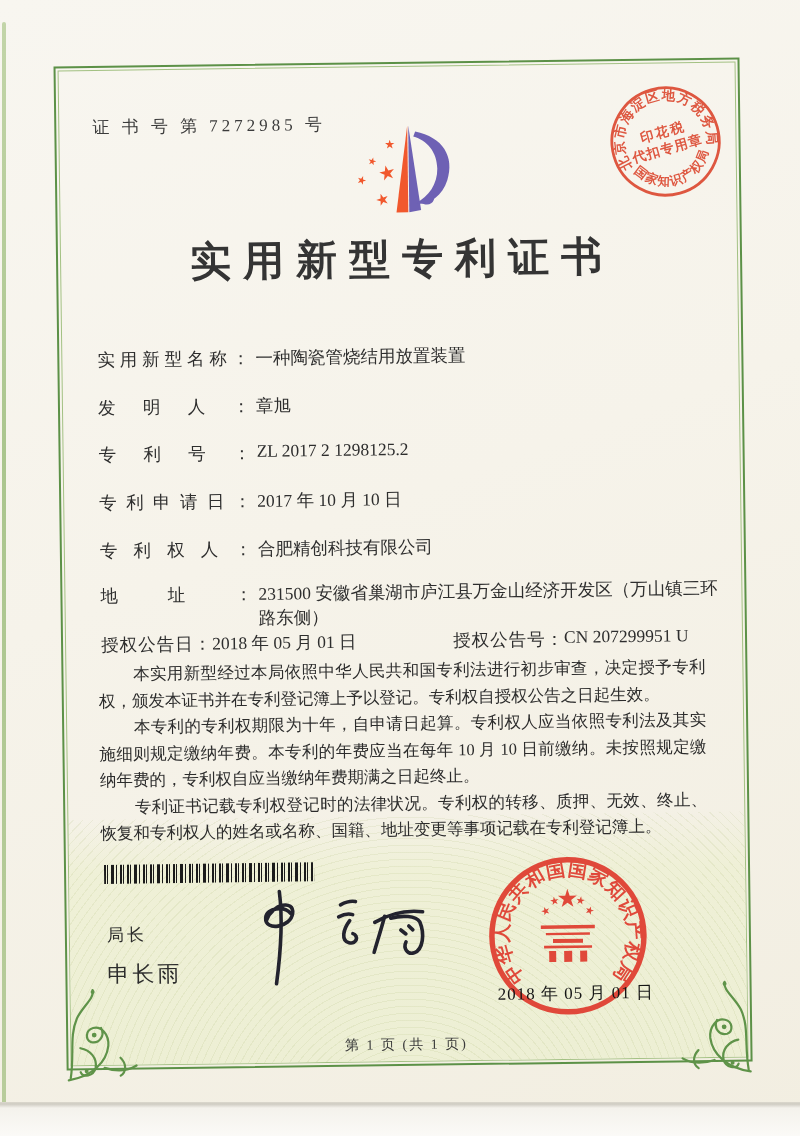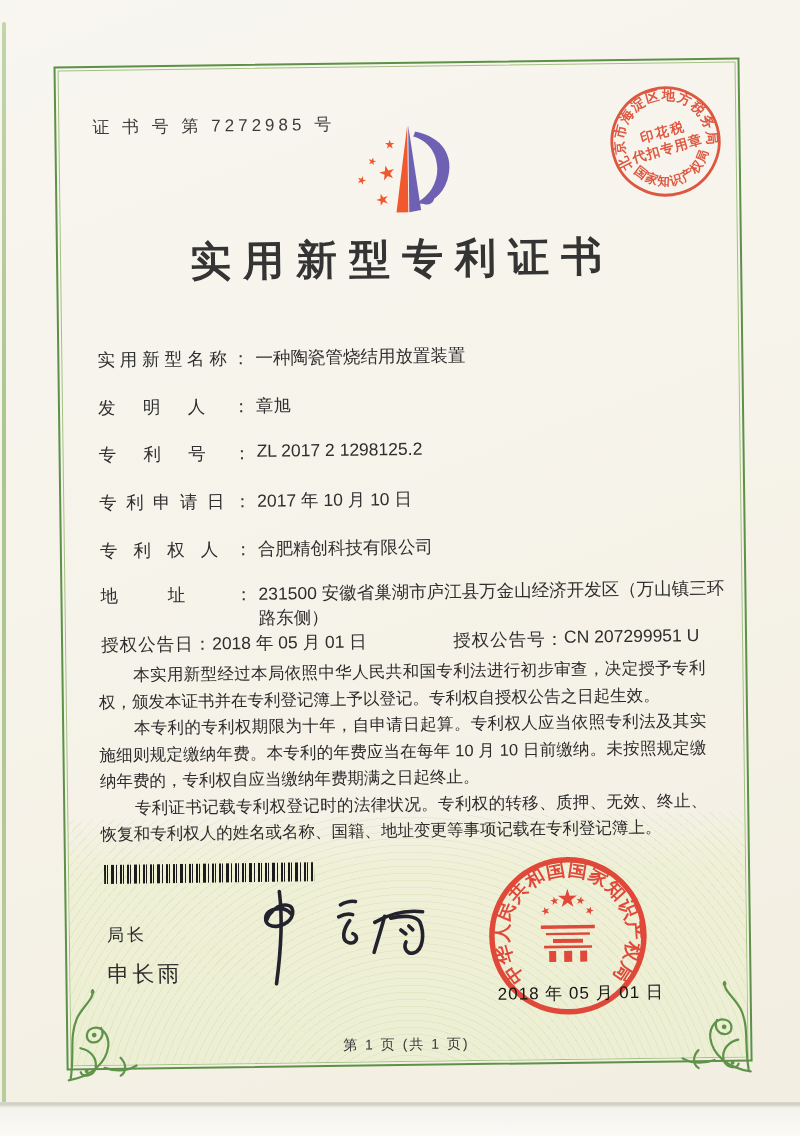--- a/index.html
+++ b/index.html
@@ -1,19 +1,19 @@
 <!DOCTYPE html>
 <html><head>
 <meta charset="utf-8">
 <style>
   html,body{margin:0;padding:0;background:#ffffff;}
   .photo{
     position:relative;width:800px;height:1136px;overflow:hidden;
     background:linear-gradient(160deg,#f8f6f0 0%,#f6f3ea 45%,#f2eee1 100%);
-    font-family:Liberation Sans, sans-serif;color:#2f2f2f;
+    font-family:Liberation Serif, serif;color:#2f2f2f;
   }
   .cover-strip{position:absolute;left:2px;top:22px;bottom:26px;width:4px;
     background:linear-gradient(180deg,#b9cf9c,#9dbd7d 40%,#aec68f);opacity:.85;border-radius:2px;}
   .page-edge{position:absolute;left:0;right:0;bottom:0;height:34px;
     background:linear-gradient(180deg,#dcd8cd 0,#cfccc2 2px,#f4f2ec 6px,#fbfaf7 100%);}
   .sheet{position:absolute;inset:0;transform:rotate(-0.75deg);transform-origin:400px 560px;}
   
   .frame{position:absolute;left:60px;top:62px;width:682px;height:1000px;
     border:2px solid #5c9147;}
   .frame-inner{position:absolute;inset:2px;border:1px solid #a3c183;}

